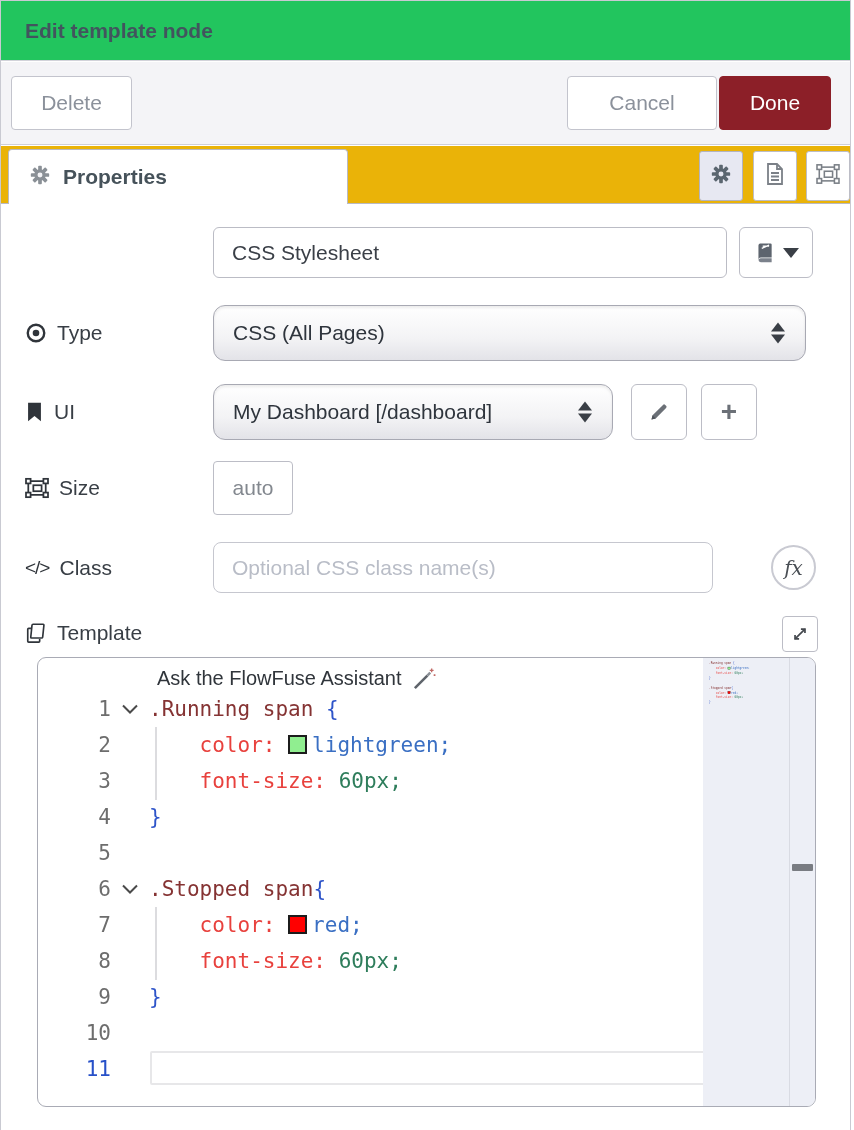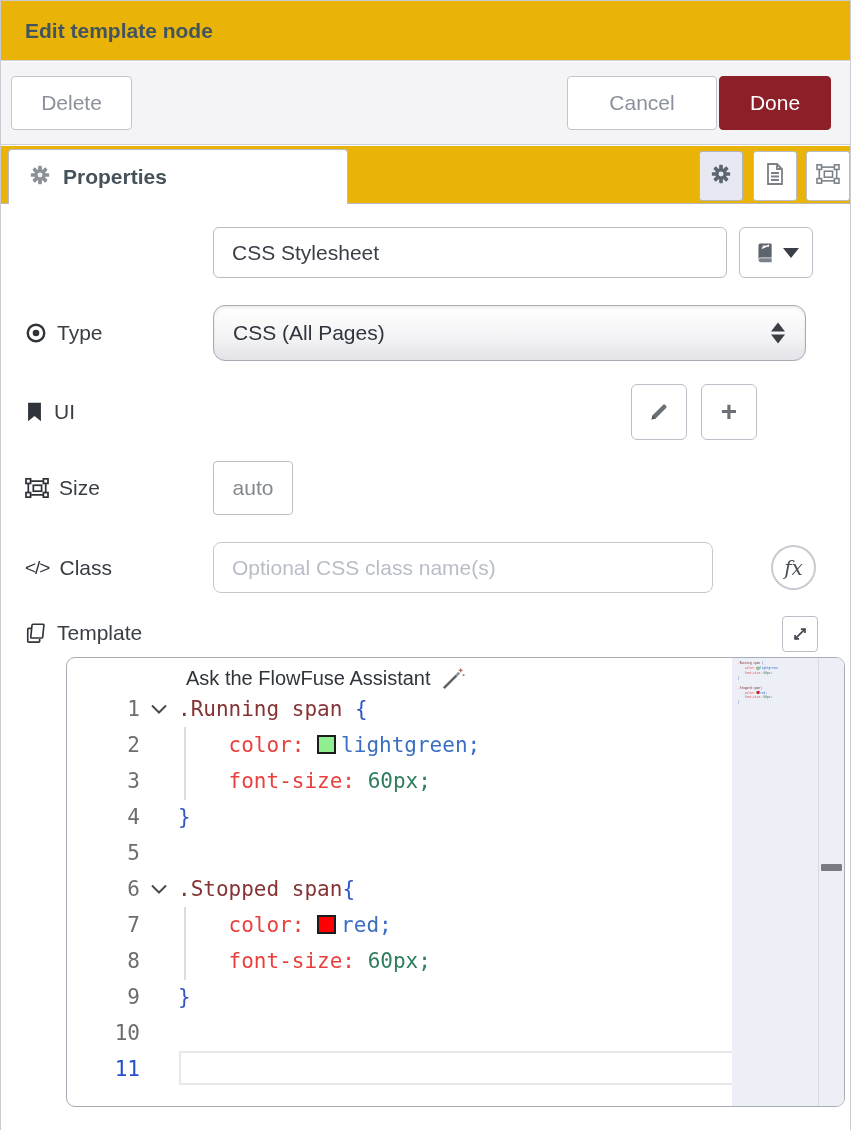--- a/index.html
+++ b/index.html
@@ -3,21 +3,21 @@
 <meta charset="utf-8">
 <style>
   * { margin:0; padding:0; box-sizing:border-box; }
   html,body { background:#fff; }
   body { font-family:"Liberation Sans", sans-serif; width:854px; height:1130px; position:relative; overflow:hidden; }
 
   .dialog { position:absolute; left:0; top:0; width:851px; height:1130px; background:#fff;
             border-left:1px solid #c9cad2; border-right:1px solid #c9cad2; border-top:1px solid #c9cad2; }
 
   
-  .hdr { position:absolute; left:0; top:0; width:100%; height:60px; background:#eab308; border-bottom:1px solid #d2d3da; }
+  .hdr { position:absolute; left:0; top:0; width:100%; height:60px; background:#22c55e; border-bottom:1px solid #d2d3da; }
   .hdr-title { position:absolute; left:24px; top:0; line-height:60px; font-size:21px; font-weight:bold; color:#42545e; }
 
   
   .btnbar { position:absolute; left:0; top:61px; width:100%; height:83px; background:#f4f4f7; border-bottom:1px solid #cfcfd7; }
   .btn { position:absolute; height:54px; border:1px solid #c3c4cd; border-radius:4px; background:#fff;
          font-size:21px; color:#8b919b; text-align:center; cursor:pointer; font-family:inherit; }
   .btn-delete { left:10px; top:14px; width:121px; }
   .btn-cancel { left:566px; top:14px; width:150px; }
   .btn-done { left:718px; top:14px; width:112px; background:#8c1f28; border-color:#8c1f28; color:#fff; }
 
@@ -46,21 +46,21 @@
   .caret2 .dn { border-top:9px solid #3a3f46; }
   .sqbtn { position:absolute; background:#fff; border:1px solid #bcbdc6; border-radius:6px; display:flex; align-items:center; justify-content:center; cursor:pointer; }
   .fxbtn { position:absolute; left:770px; top:544px; width:45px; height:45px; border:2px solid #c9cad2; border-radius:50%;
            background:#fff; display:flex; align-items:center; justify-content:center; cursor:pointer;
            font-family:"DejaVu Serif", serif; font-style:italic; font-size:20px; color:#4a4f55; }
   .plus-glyph { font-size:28px; color:#6b7077; font-weight:bold; line-height:1; }
   .code-glyph { font-size:19px; color:#2f343a; letter-spacing:-1px; }
 
   
   .editor { position:absolute; left:36px; top:656px; width:779px; height:450px; background:#fff;
-            border:1px solid #a9abb5; border-radius:9px; overflow:hidden; cursor:text;margin-left:29px; }
+            border:1px solid #a9abb5; border-radius:9px; overflow:hidden; cursor:text; }
   .hint { position:absolute; left:119px; top:8px; display:flex; align-items:center; gap:9px;
           font-size:20px; color:#30353b; cursor:pointer; }
   .lines { position:absolute; left:0; top:33px; right:0; }
   .crow { display:flex; height:36px; align-items:center; }
   .ln { width:73px; flex:none; text-align:right; font-family:"DejaVu Sans Mono", monospace; font-size:21px; color:#6d6d6d; }
   .ln.act { color:#2750c8; }
   .fold { width:38px; flex:none; display:flex; justify-content:center; align-items:center; }
   .ct { font-family:"DejaVu Sans Mono", monospace; font-size:21px; line-height:36px; white-space:pre; color:#333; }
   .tk.sel { color:#853333; } .tk.brace { color:#2e54c9; } .tk.prop { color:#e8413d; }
   .tk.val { color:#3a6fc3; } .tk.num { color:#2e7d5b; }
@@ -167,20 +167,27 @@
         <i class="dn"></i>
       </span>
   </div>
 
   <div class="rowlabel" style="top:383px; height:56px;">
     <svg width="19" height="22" viewBox="0 0 20 24">
       <path d="M3 2 h14 v20 l-7-5.6 L3 22 z" fill="#2f343a"></path>
     </svg>
     <span>UI</span>
   </div>
+  <div class="selectbox" style="left:212px; top:383px; width:400px; height:56px;">
+    <span>My Dashboard [/dashboard]</span>
+    <span class="caret2">
+        <i class="up"></i>
+        <i class="dn"></i>
+      </span>
+  </div>
   <div class="sqbtn" style="left:630px; top:383px; width:56px; height:56px;">
     <svg width="20" height="20" viewBox="0 0 24 24">
       <path d="M3 21 l1.3-5 L16.8 3.5 a1.8 1.8 0 0 1 2.6 0 l1.1 1.1 a1.8 1.8 0 0 1 0 2.6 L8 19.7 z" fill="#6b7077"></path>
       <path d="M3 21 l1.3-5 3.7 3.7 z" fill="#4f545b"></path>
     </svg>
   </div>
   <div class="sqbtn" style="left:700px; top:383px; width:56px; height:56px;">
     <span class="plus-glyph">+</span>
   </div>
 

